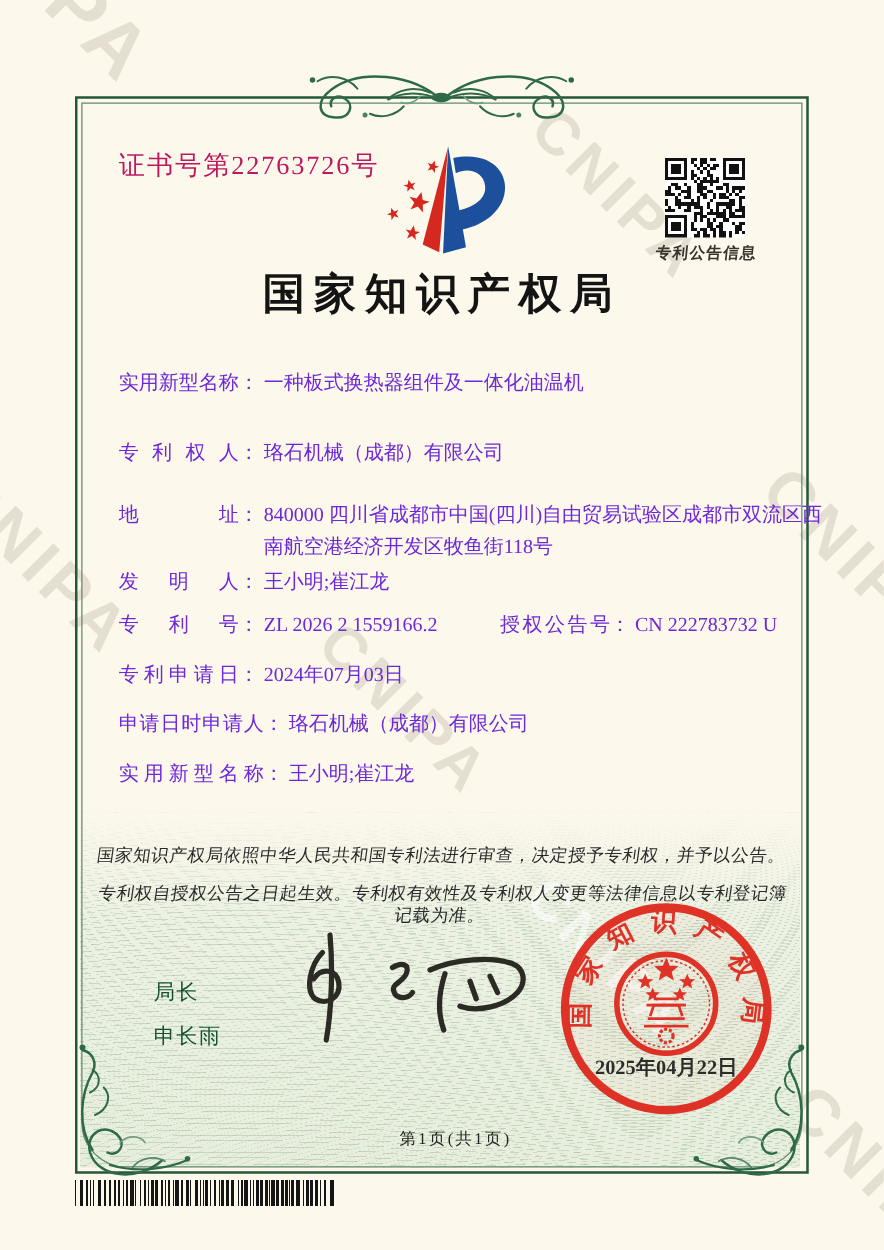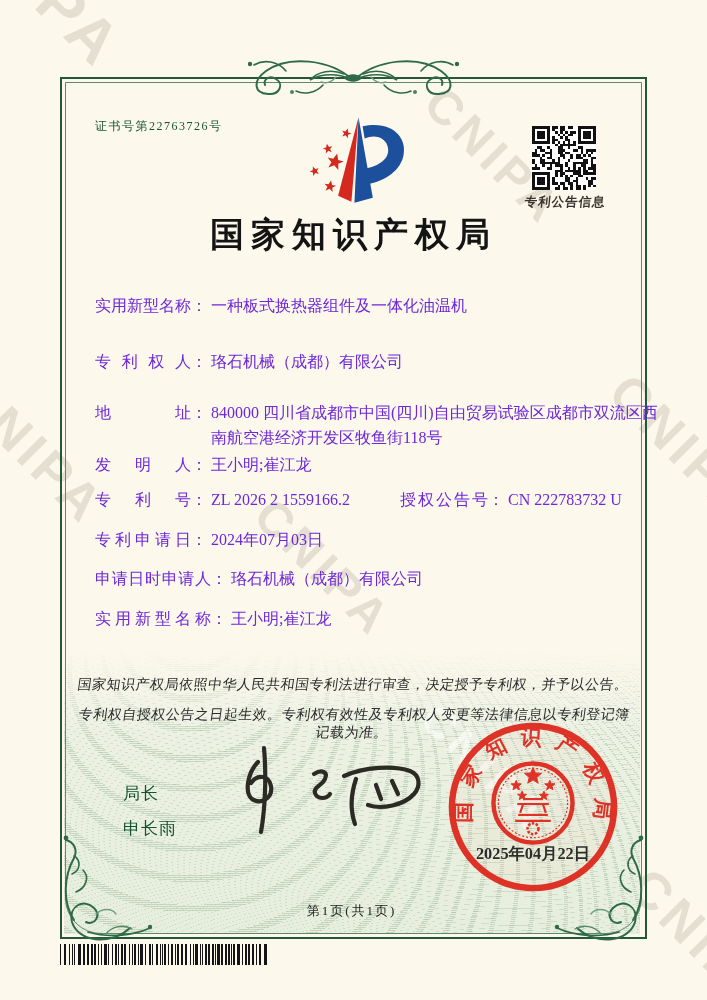--- a/index.html
+++ b/index.html
@@ -37,21 +37,21 @@
     background:
       repeating-radial-gradient(620px 150px at 22% -90px, rgba(120,158,122,.30) 0 1px, transparent 1px 8px),
       repeating-radial-gradient(700px 170px at 78% 115%, rgba(120,158,122,.22) 0 1px, transparent 1px 10px),
       linear-gradient(#eef2e5,#e7eedd);
   }
   .band::before{
     content:"";position:absolute;left:0;top:0;right:0;height:85px;
     background:linear-gradient(#fcf8ec,rgba(252,248,236,0));
   }
   
-  .cert-no{position:absolute;left:95px;top:118px;font-size:12px;letter-spacing:1.5px;color:#14532d;z-index:5;}
+  .cert-no{position:absolute;left:95px;top:118px;font-size:21px;letter-spacing:1.5px;color:#be185d;z-index:5;}
   .logo{position:absolute;left:300px;top:110px;width:115px;height:102px;z-index:5;}
   .qr{position:absolute;left:532px;top:126px;width:64px;height:64px;z-index:5;}
   .qr-caption{
     position:absolute;left:500px;top:194px;width:130px;text-align:center;
     font-size:12.5px;letter-spacing:1px;color:#3a342e;z-index:5;
     transform:skewX(-6deg);font-weight:600;
   }
   .title{
     position:absolute;left:0;top:212px;width:707px;text-align:center;
     font-size:34px;font-weight:700;letter-spacing:7px;color:#141414;z-index:5;
@@ -76,21 +76,21 @@
   
   .director{
     position:absolute;left:123px;top:776px;z-index:5;
     font-family:"Liberation Sans","DejaVu Sans",sans-serif;
     font-size:17px;color:#14532d;line-height:35px;letter-spacing:1px;
   }
   .signature{position:absolute;left:228px;top:742px;width:205px;height:100px;z-index:5;}
   .seal{position:absolute;left:444px;top:718px;width:178px;height:178px;z-index:6;}
   .page-footer{
     position:absolute;left:60px;top:902px;width:583px;text-align:center;
-    font-size:13px;letter-spacing:2px;color:#20241f;z-index:5;
+    font-size:13px;letter-spacing:2px;color:#20241f;z-index:5;padding-left:13px;
   }
   .barcode{position:absolute;left:60px;top:944px;width:212px;height:21px;z-index:5;}
 </style>
 </head>
 <body>
 
 <div class="wm" style="left:-70px;top:-55px;font-size:62px;">CNIPA</div>
 <div class="wm" style="left:408px;top:128px;font-size:48px;">CNIPA</div>
 <div class="wm" style="left:-60px;top:420px;font-size:52px;">CNIPA</div>
 <div class="wm" style="left:592px;top:418px;font-size:52px;">CNIPA</div>

